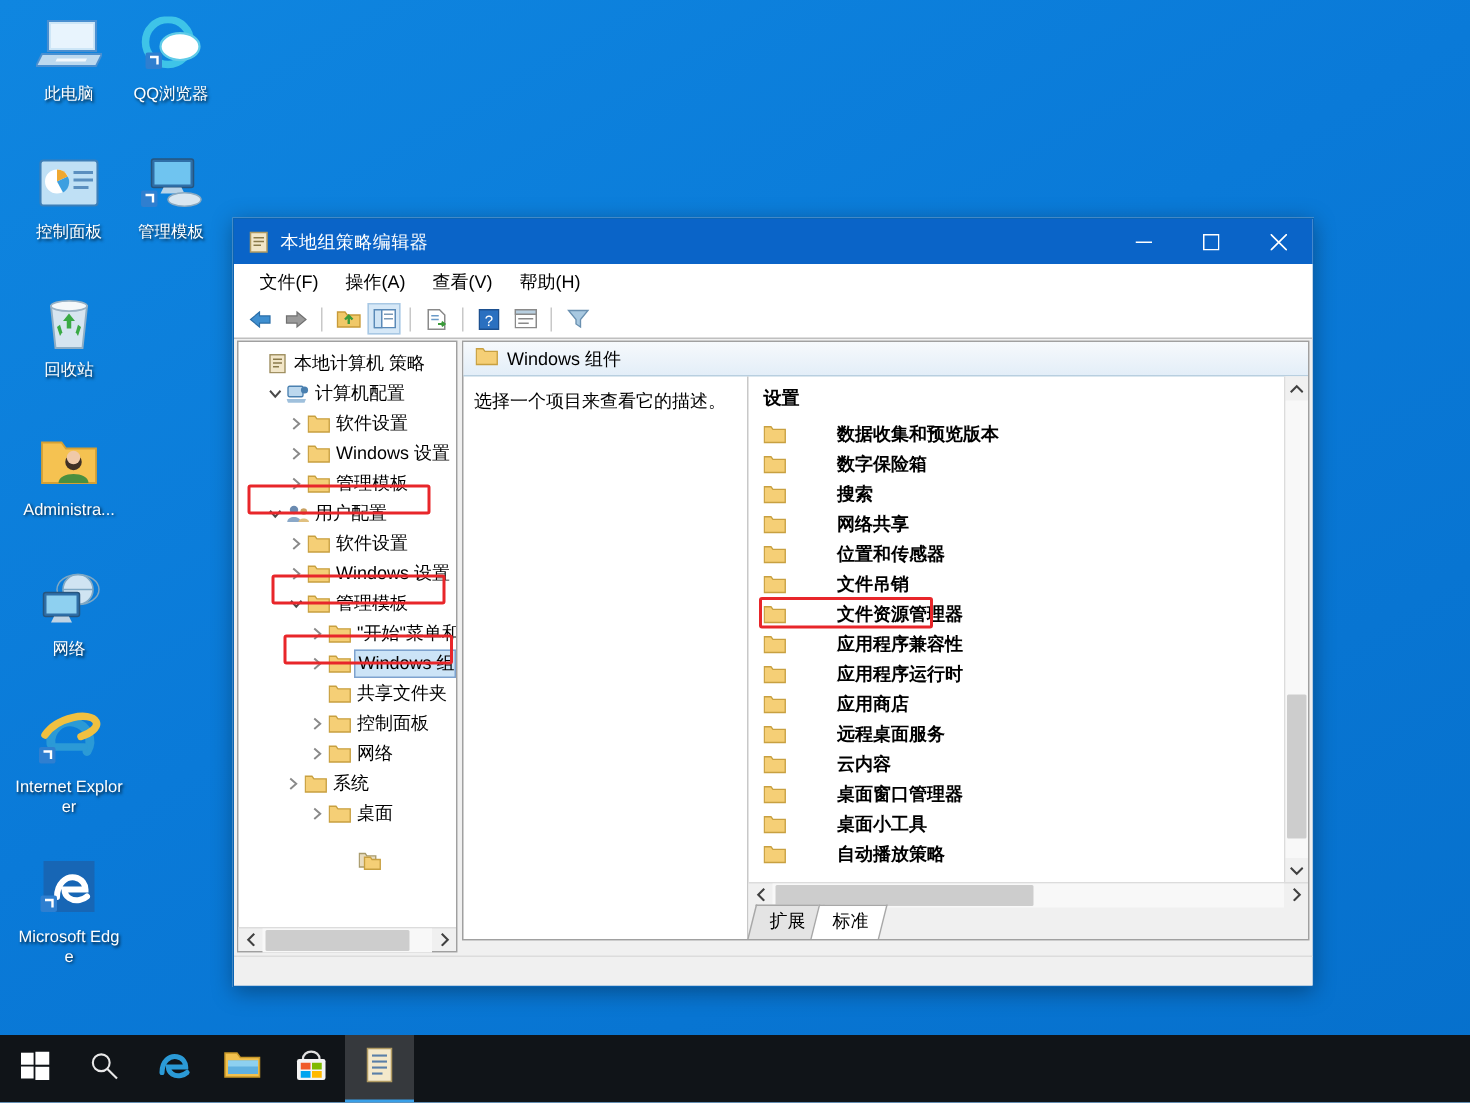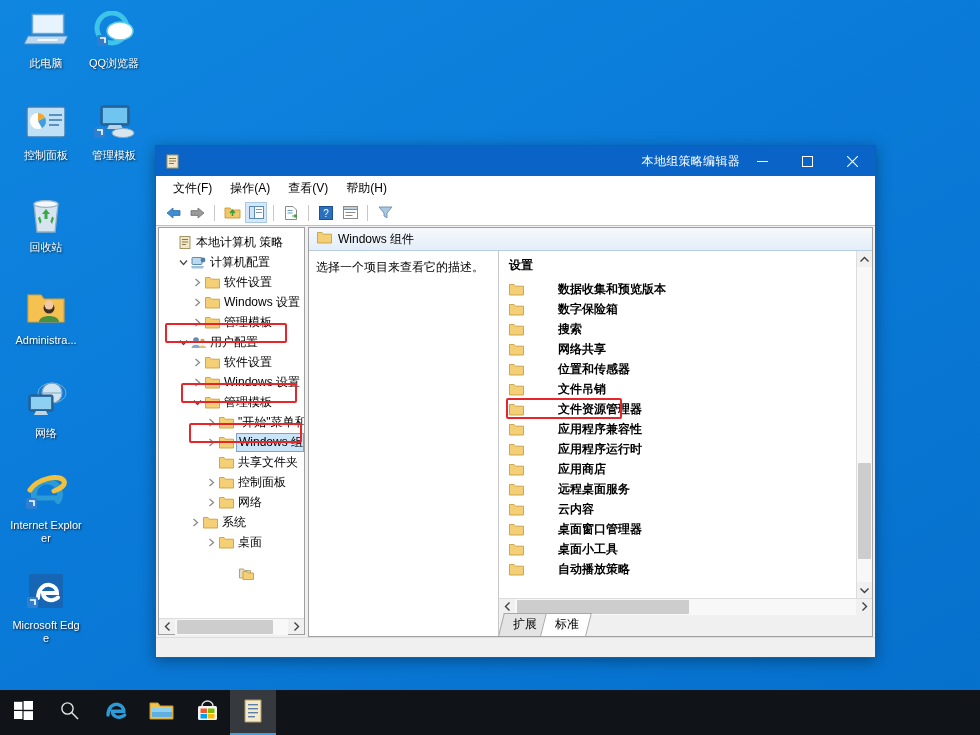--- a/index.html
+++ b/index.html
@@ -43,21 +43,21 @@
     box-shadow: 0 3px 14px rgba(0,0,0,.35);
     display: flex; flex-direction: column;
   }
   .titlebar {
     height: 30px; background: #0a64c8;
     display: flex; align-items: center;
     color: #fff; font-size: 12px;
     flex: 0 0 auto;
   }
   .titlebar .tb-icon { margin: 0 7px 0 9px; display:flex; }
-  .titlebar .tb-title { flex: 1; letter-spacing: .3px; text-align: right; }
+  .titlebar .tb-title { flex: 1; letter-spacing: .3px; }
   .tb-btns { display: flex; height: 30px; }
   .tb-btn {
     width: 45px; height: 30px;
     display: flex; align-items: center; justify-content: center;
     color: #fff;
   }
 
   
   .menubar {
     height: 24px; background: #fff;
@@ -131,21 +131,21 @@
     border: 2px solid #e8262a;
     border-radius: 2px;
     pointer-events: none;
     z-index: 5;
   }
 
   
   .right-pane {
     flex: 1 1 auto;
     margin-left: 3px;
-    margin-bottom: 0;
+    margin-bottom: 10px;
     border: 1px solid #a0a0a0;
     background: #fff;
     display: flex; flex-direction: column;
     min-width: 0;
   }
   .rp-header {
     height: 23px;
     background: linear-gradient(to bottom,#f6f9fc 0%,#e3eef8 100%);
     border-bottom: 1px solid #b8cfe0;
     display: flex; align-items: center;

